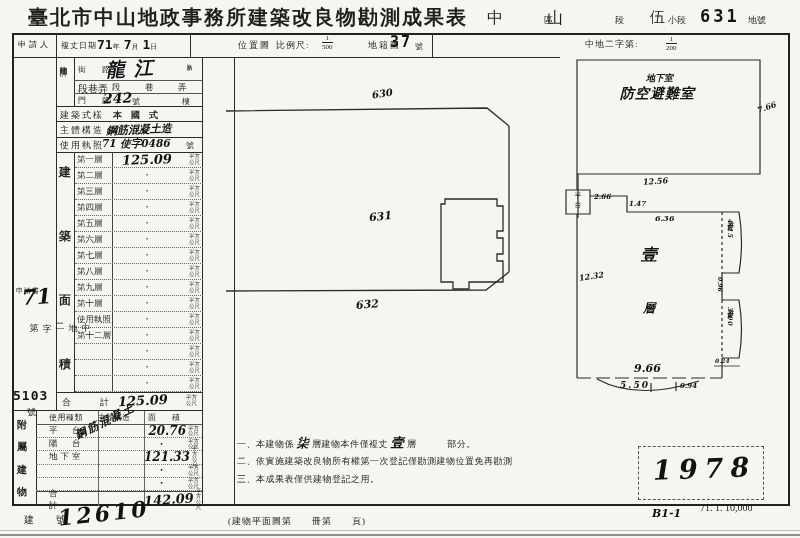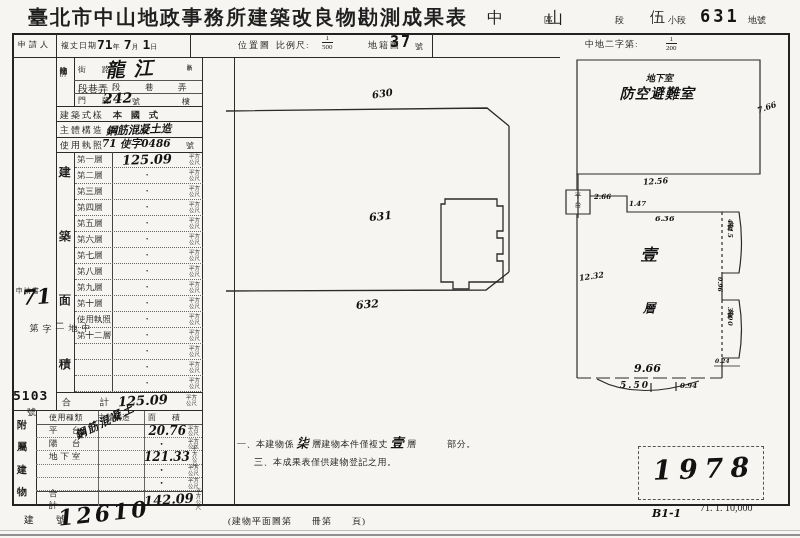--- a/index.html
+++ b/index.html
@@ -419,21 +419,22 @@
 
   <div class="abs notes" style="left:237px;top:437px;width:330px;">
     <div>
       <span class="print">一、本建物係</span>
       <span class="hw" style="font-size:12px;">柒</span>
       <span class="print">層建物本件僅複丈</span>
       <span class="hw" style="font-size:13px;">壹</span>
       <span class="print" style="margin-right:28px;">層</span>
       <span class="print">部分。</span>
     </div>
-    <div style="margin-top:7px;margin-left:17px;" class="print">三、本成果表僅供建物登記之用。</div>
+    <div style="margin-top:6px;" class="print">二、依實施建築改良物所有權第一次登記僅勘測建物位置免再勘測</div>
+    <div style="margin-top:7px;" class="print">三、本成果表僅供建物登記之用。</div>
   </div>
 
   <div class="abs" style="left:638px;top:446px;width:124px;height:52px;border:1px dashed #555;">
     <span class="abs hw" style="left:14px;top:6px;font-size:27px;letter-spacing:7px;transform:rotate(-2deg);">1978</span>
   </div>
   <div class="abs hw" style="left:652px;top:507px;font-size:11px;">B1-1</div>
   <div class="abs print" style="left:700px;top:502px;font-size:10px;">71. 1. 10,000</div>
 
   <div class="abs print" style="left:24px;top:513px;font-size:10px;letter-spacing:6px;">建　號</div>
   <div class="abs hw" style="left:58px;top:500px;font-size:22px;letter-spacing:3px;transform:rotate(-6deg);">12610</div>

